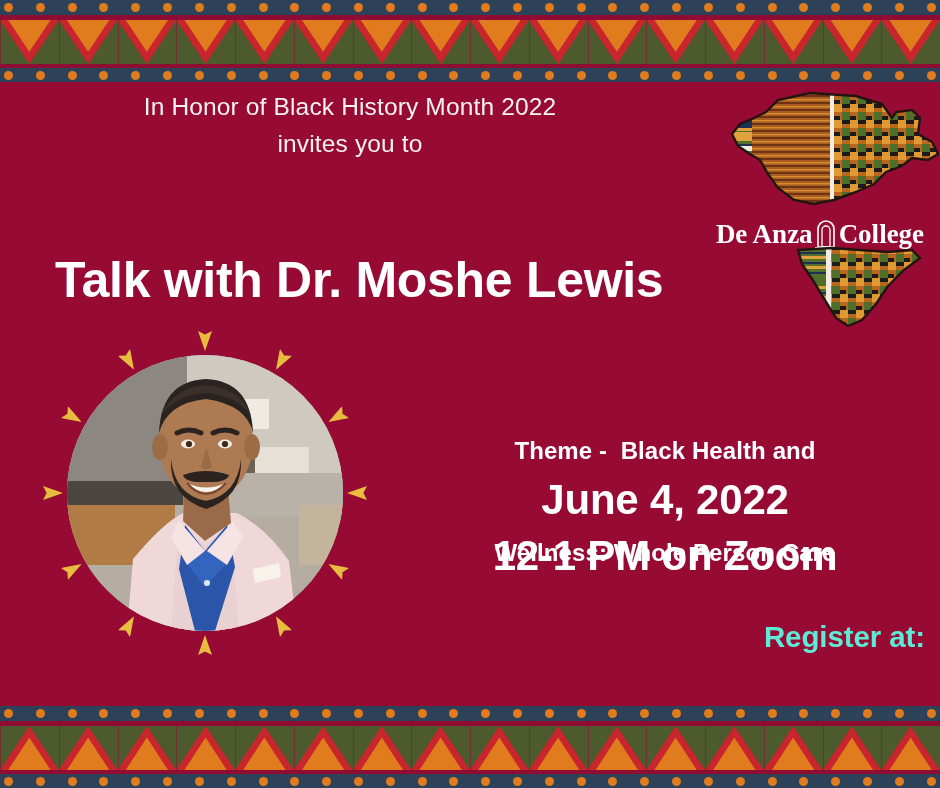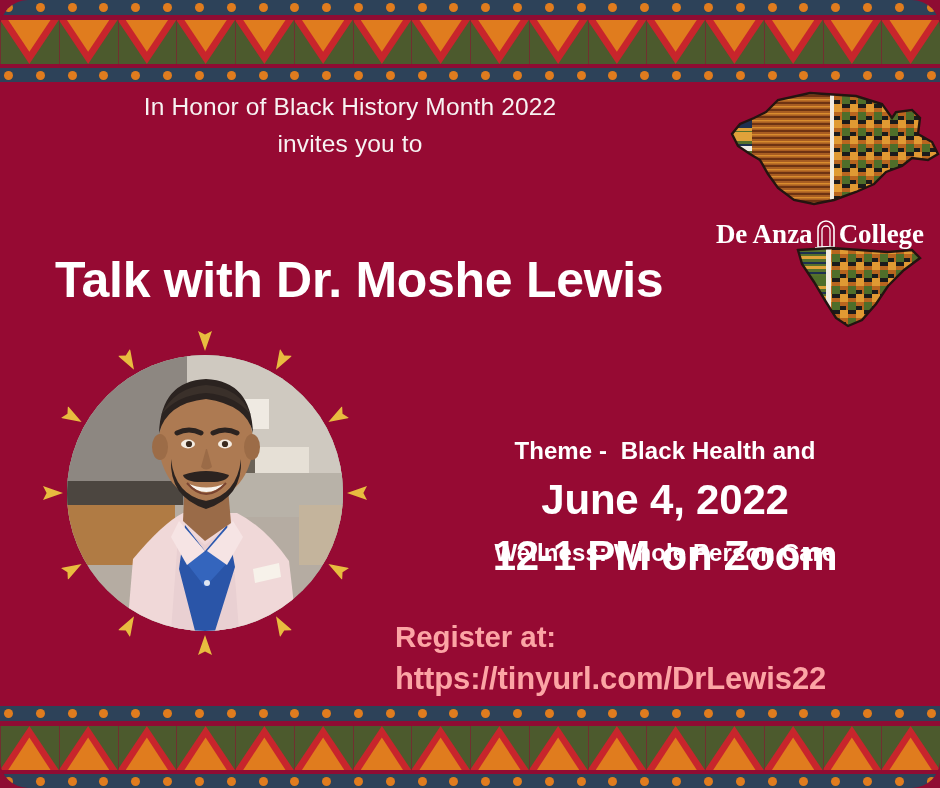--- a/index.html
+++ b/index.html
@@ -12,21 +12,20 @@
     background: #8f0c33;
     font-family: "Liberation Sans", sans-serif;
   }
 
   #flyer {
     position: relative;
     width: 940px;
     height: 788px;
     background: #960a33;
     overflow: hidden;
-    border-radius: 28px;
   }
 
   
   .border-strip {
     position: absolute;
     left: 0;
     width: 940px;
     overflow: hidden;
   }
   .border-top    { top: 0;    height: 82px; }
@@ -238,22 +237,22 @@
     font-size: 42px;
     font-weight: bold;
     line-height: 1.33;
     letter-spacing: -.2px;
   }
   .register-block {
     position: absolute;
     left: 395px;
     top: 617px;
     width: 530px;
-    text-align: left;
-    color: #fca5a5;
+    text-align: right;
+    color: #5eead4;
     font-size: 29.5px;
     font-weight: bold;
     line-height: 1.38;
     letter-spacing: -.1px;
   }
   .register-block .url { font-size: 31px; }
 
   .title-main {
     position: absolute;
     left: 55px;
@@ -608,21 +607,20 @@
     <div>Wellness: Whole Person Care</div>
   </div>
 
   <div class="when-block">
     <div>June 4, 2022</div>
     <div>12-1 PM on Zoom</div>
   </div>
 
   <div class="register-block">
     <div>Register at:</div>
-    <div class="url">https://tinyurl.com/DrLewis22</div>
   </div>
 
   <div class="border-strip border-bottom">
     <div class="dot-band" style="top:0">
       <div class="dotrow" id="dots-b1">
           <span class="dot"></span>
           <span class="dot"></span>
           <span class="dot"></span>
           <span class="dot"></span>
           <span class="dot"></span>

